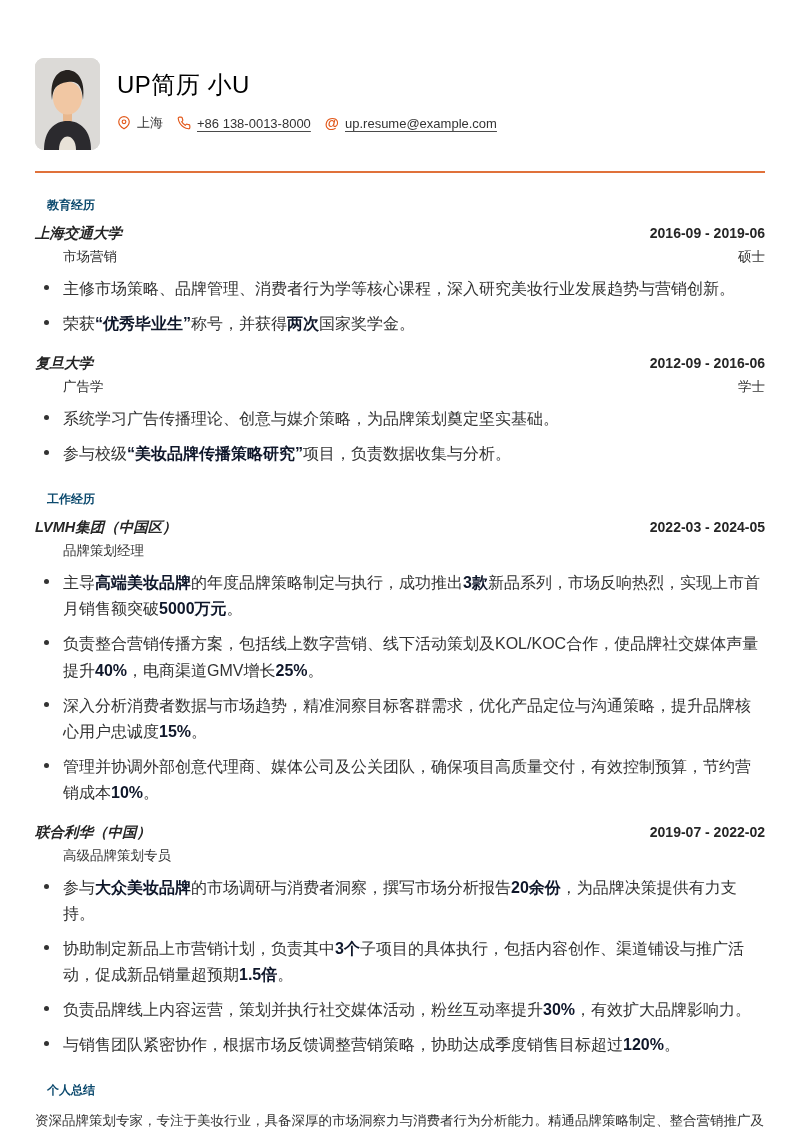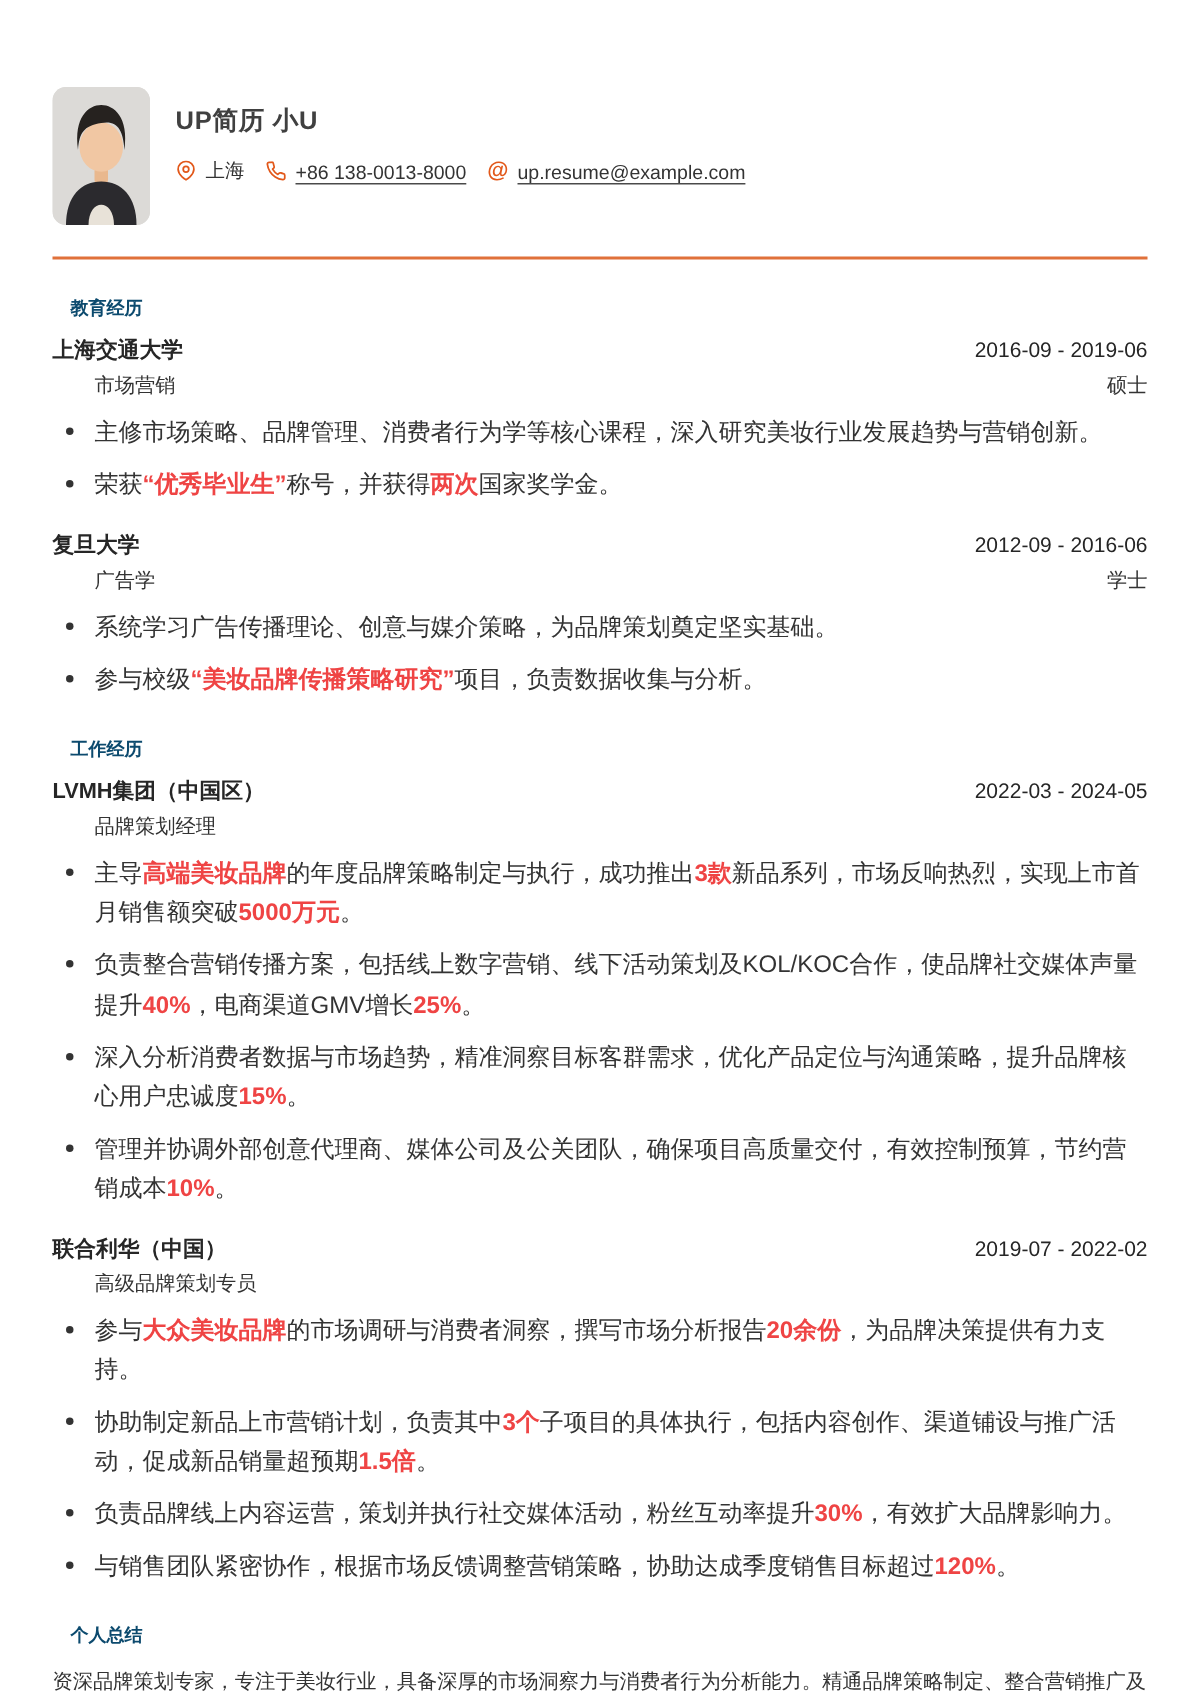--- a/index.html
+++ b/index.html
@@ -6,41 +6,41 @@
   body{
     width:800px;height:1130px;overflow:hidden;background:#ffffff;
     font-family:"Liberation Sans","DejaVu Sans",sans-serif;color:#333333;
   }
   .page{box-sizing:border-box;width:800px;padding:58px 35px 0 35px;}
   
   .header{display:flex;align-items:flex-start;gap:17px;}
   .avatar{width:65px;height:92px;border-radius:9px;overflow:hidden;flex:none;background:#dcdad7;}
   .avatar svg{display:block;width:100%;height:100%;}
   .hd-right{padding-top:11px;}
-  .name{margin:0 0 13px 0;font-size:17px;font-weight:700;color:#404040;letter-spacing:.5px;}
+  .name{margin:0 0 13px 0;font-size:24px;font-weight:400;color:#000000;letter-spacing:.5px;}
   .contact{display:flex;align-items:center;font-size:13px;color:#333;}
   .cgrp{display:flex;align-items:center;gap:6px;margin-right:14px;}
   .icon{width:14px;height:14px;color:#e2581a;flex:none;}
   .icon svg{display:block;width:100%;height:100%;}
   .at-glyph{color:#e2581a;font-size:14.5px;font-weight:600;line-height:1;}
   .link{color:#333;text-decoration:underline;text-underline-offset:3px;text-decoration-color:#4a4a4a;cursor:pointer;}
   .divider{border:none;border-top:2px solid #e0713a;margin:21px 0 0 0;}
   
   .section{margin-top:24px;}
   .sec-title{margin:0 0 10px 0;font-size:12px;font-weight:700;color:#0c4a6e;padding-left:12px;}
   .entry{margin-top:17px;}
   .entry.first{margin-top:0;}
   .row{display:flex;justify-content:space-between;align-items:baseline;}
-  .e-title{font-size:14.5px;font-weight:700;color:#262626;}
-  .e-date{font-size:14px;font-weight:400;color:#262626;white-space:nowrap;}
+  .e-title{font-size:14.5px;font-weight:700;color:#262626;font-style:italic;}
+  .e-date{font-size:14px;font-weight:700;color:#262626;white-space:nowrap;}
   .sub{margin-top:5px;font-size:13.5px;color:#333;margin-left:28px;}
   ul.bullets{margin:10px 0 0 0;padding:0;list-style:none;}
   ul.bullets li{position:relative;padding-left:28px;margin-bottom:9px;font-size:16px;line-height:1.63;color:#333;}
   ul.bullets li::before{content:"";position:absolute;left:9px;top:9px;width:5px;height:5px;border-radius:50%;background:#333;}
-  .b{font-weight:700;color:#ef4444;}
+  .b{font-weight:700;color:#0f172a;}
   .summary-text{margin:0;font-size:13.5px;line-height:1.85;color:#333;}
   
   .skill{margin-top:19px;}
   .skill.first{margin-top:0;}
   .skill-name{font-size:14px;font-weight:700;color:#262626;}
 </style>
 </head>
 <body>
 
 <div class="page">

